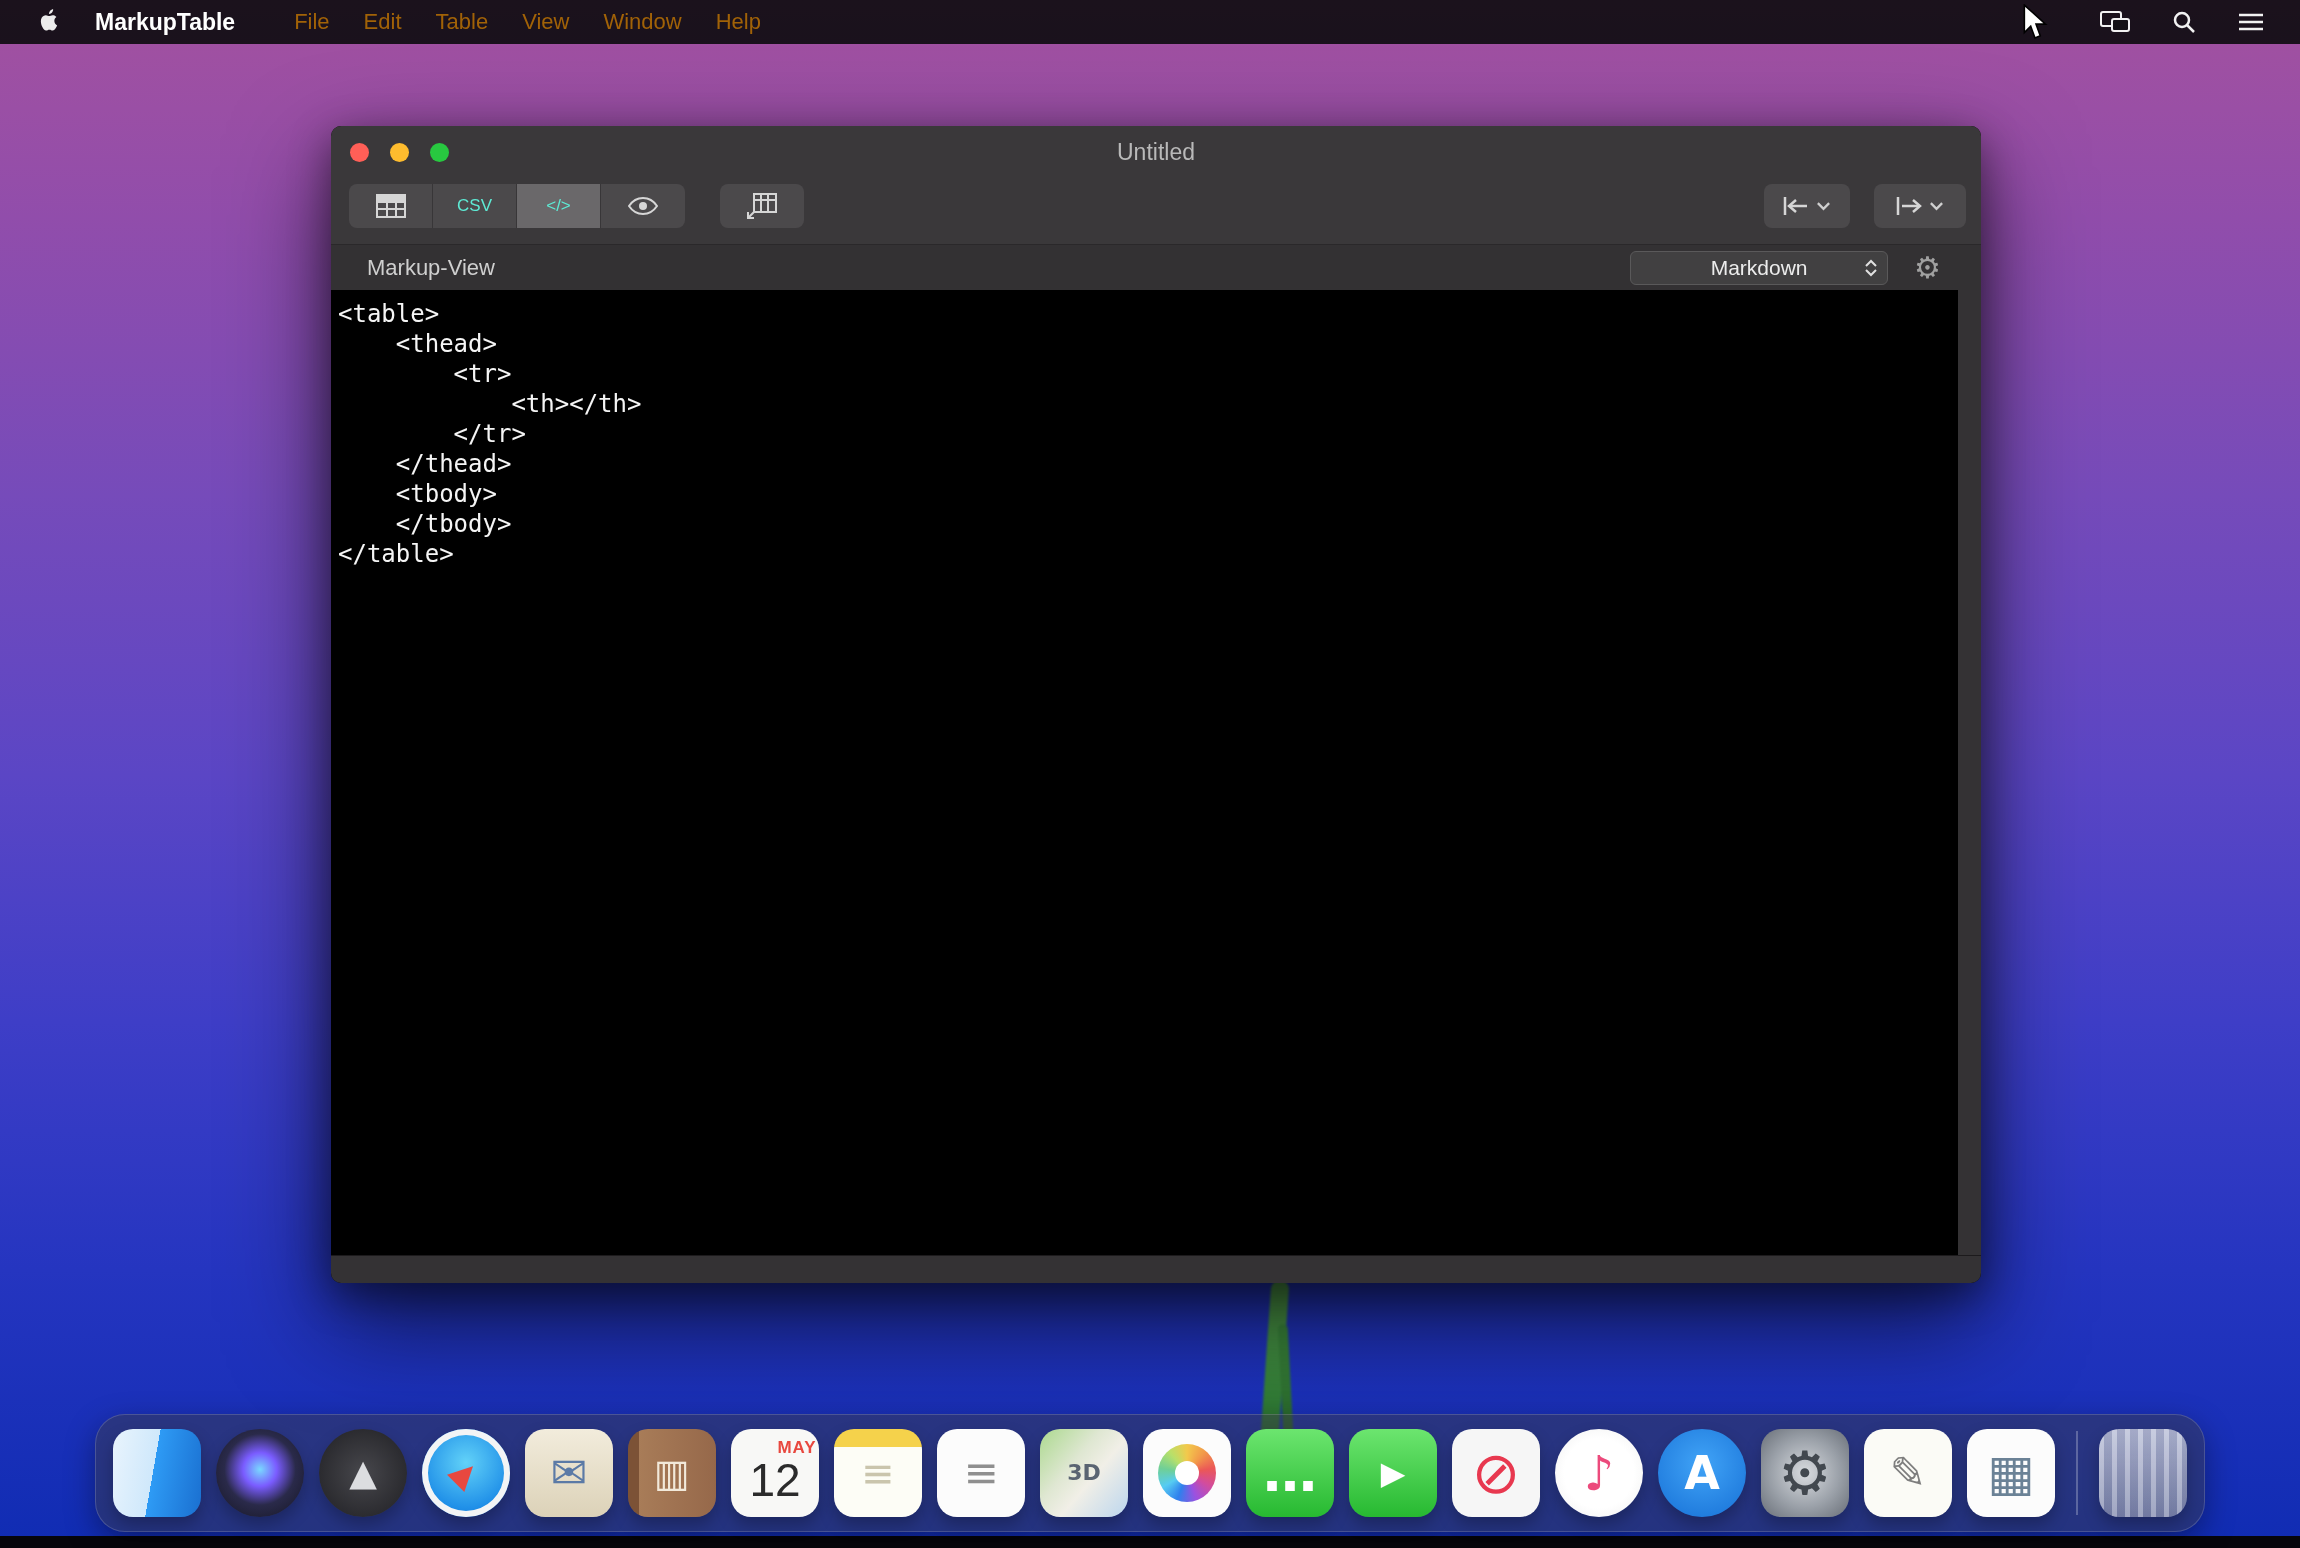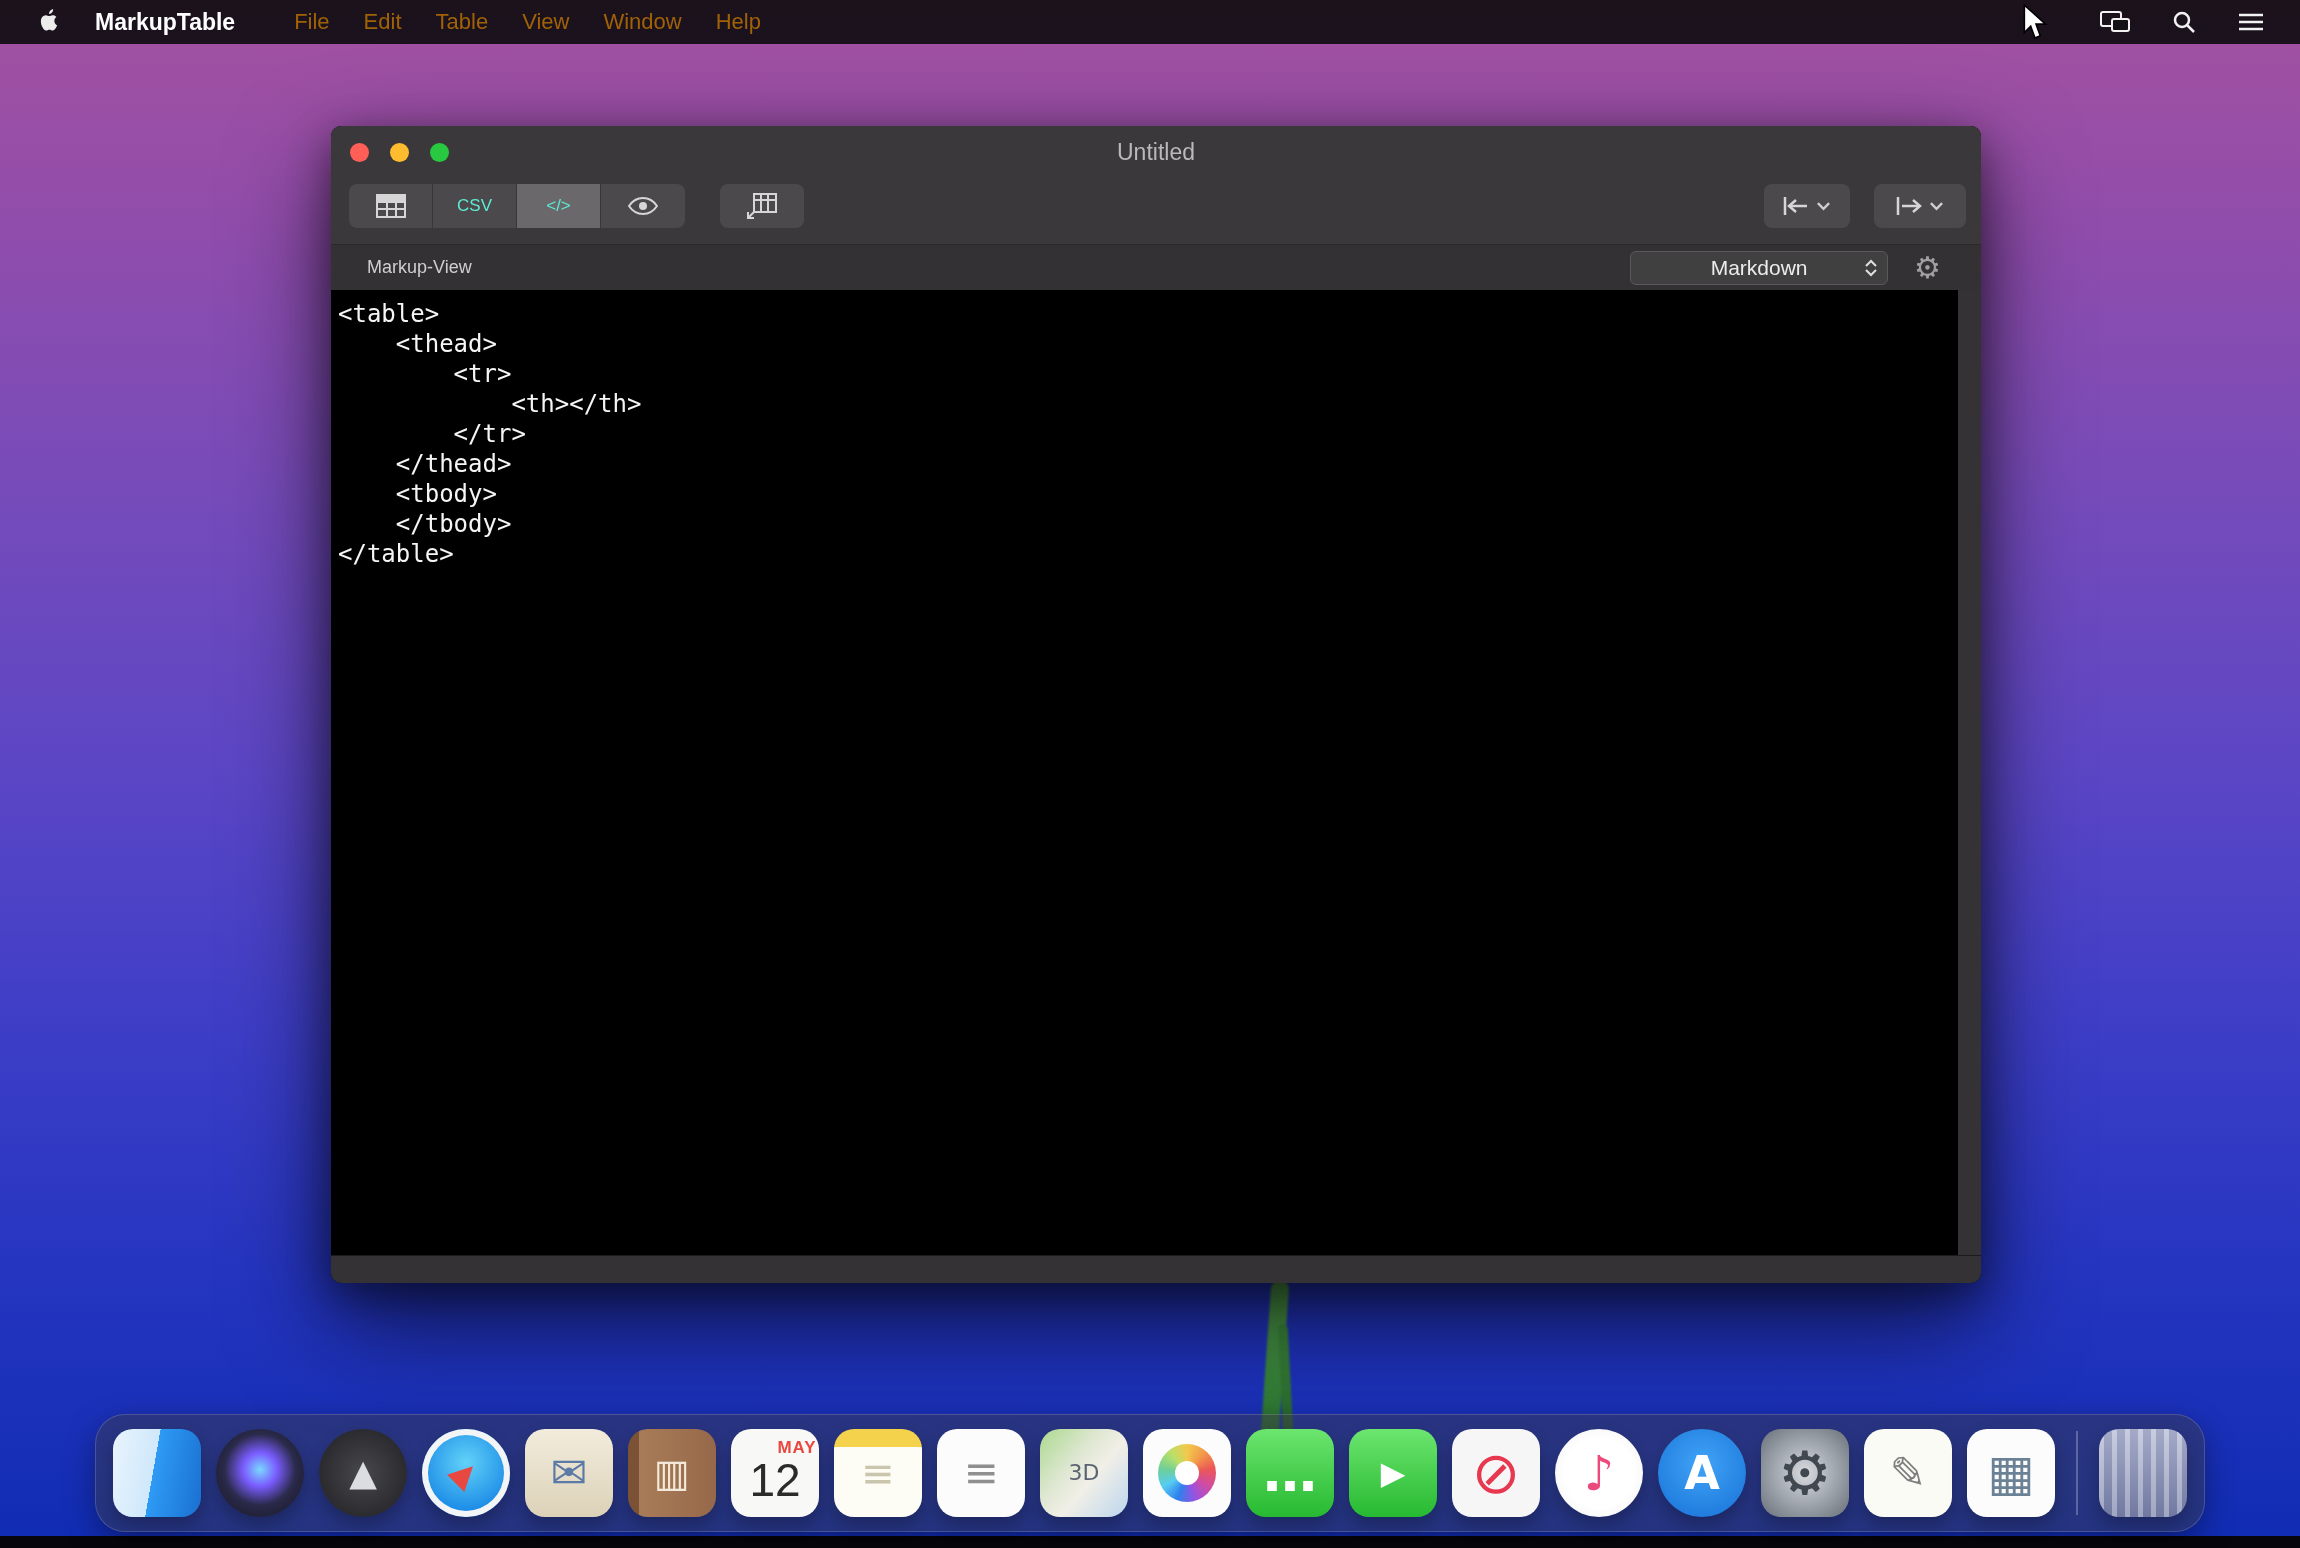--- a/index.html
+++ b/index.html
@@ -39,21 +39,21 @@
   .seg:last-child{border-right:none;}
   .seg.selected{background:#6a686a;}
   .seg-label{font-size:17px;color:#5eead4;}
   .tool-btn{height:44px;background:#4b494b;border-radius:8px;display:flex;align-items:center;justify-content:center;}
   .insert-btn{width:84px;margin-left:35px;}
   .import-btn{width:86px;margin-left:auto;gap:7px;}
   .export-btn{width:92px;margin-left:24px;gap:7px;}
   .seg-icon{display:flex;align-items:center;}
   .markupbar{height:46px;background:#333133;border-top:1px solid #2a282a;display:flex;align-items:center;
     padding:0 40px 0 36px;flex:0 0 auto;}
-  .markup-title{color:#cfcfcf;font-size:18px;}
+  .markup-title{color:#cfcfcf;font-size:22px;}
   .format-popup{margin-left:auto;width:258px;height:34px;background:#414041;border:1px solid #5a595a;border-radius:6px;
     position:relative;display:flex;align-items:center;justify-content:center;color:#ececec;font-size:21px;}
   .popup-arrows{position:absolute;right:3px;top:2px;bottom:2px;width:26px;display:flex;align-items:center;justify-content:center;}
   .gear{margin-left:26px;font-size:30px;color:#a0a0a0;line-height:1;}
   .editor{flex:1;background:#000;position:relative;padding:9px 30px 0 7px;overflow:hidden;}
   .code-line{font-family:"DejaVu Sans Mono","Liberation Mono",monospace;font-size:24px;line-height:30px;color:#f5f5f5;white-space:pre;}
   .scroll-gutter{position:absolute;top:0;right:0;bottom:0;width:23px;background:#343234;}
   .window-bottom{height:28px;background:#343234;flex:0 0 auto;border-top:1px solid #1c1a1c;}
   
   .plant{position:absolute;left:1256px;top:1280px;width:44px;height:215px;z-index:1;filter:blur(1.2px);}
@@ -270,21 +270,21 @@
         <div class="cal-month">MAY</div>
         <div class="cal-day">12</div>
       </div>
       <div class="dock-icon" style="background: linear-gradient(rgb(245, 210, 75) 0%, rgb(245, 210, 75) 21%, rgb(253, 253, 246) 21%);">
         <span class="dock-glyph" style="color: rgb(202, 197, 173); font-size: 40px;">≡</span>
       </div>
       <div class="dock-icon" style="background: rgb(252, 252, 252);">
         <span class="dock-glyph" style="color: rgb(143, 143, 143); font-size: 42px;">≡</span>
       </div>
       <div class="dock-icon" style="background: linear-gradient(130deg, rgb(171, 217, 142) 0%, rgb(223, 231, 210) 38%, rgb(241, 239, 231) 58%, rgb(188, 214, 238) 100%);">
-        <span class="dock-glyph" style="color: rgb(90, 100, 114); font-size: 22px; font-weight: normal;">3D</span>
+        <span class="dock-glyph" style="color: rgb(90, 100, 114); font-size: 22px; font-weight: bold;">3D</span>
       </div>
       <div class="dock-icon" style="background: rgb(252, 252, 252);">
         <span class="dock-disc" style="background: conic-gradient(rgb(242, 201, 76), rgb(242, 153, 74), rgb(235, 87, 87), rgb(210, 76, 158), rgb(155, 81, 224), rgb(47, 128, 237), rgb(86, 204, 242), rgb(111, 207, 151), rgb(184, 224, 106), rgb(242, 201, 76));"></span>
       </div>
       <div class="dock-icon" style="background: linear-gradient(rgb(108, 229, 111), rgb(39, 185, 49));">
         <span class="dock-glyph" style="color: rgb(255, 255, 255); font-size: 54px; font-weight: bold;">…</span>
       </div>
       <div class="dock-icon" style="background: linear-gradient(rgb(108, 229, 111), rgb(39, 185, 49));">
         <span class="dock-glyph" style="color: rgb(255, 255, 255); font-size: 32px;">▶</span>
       </div>

